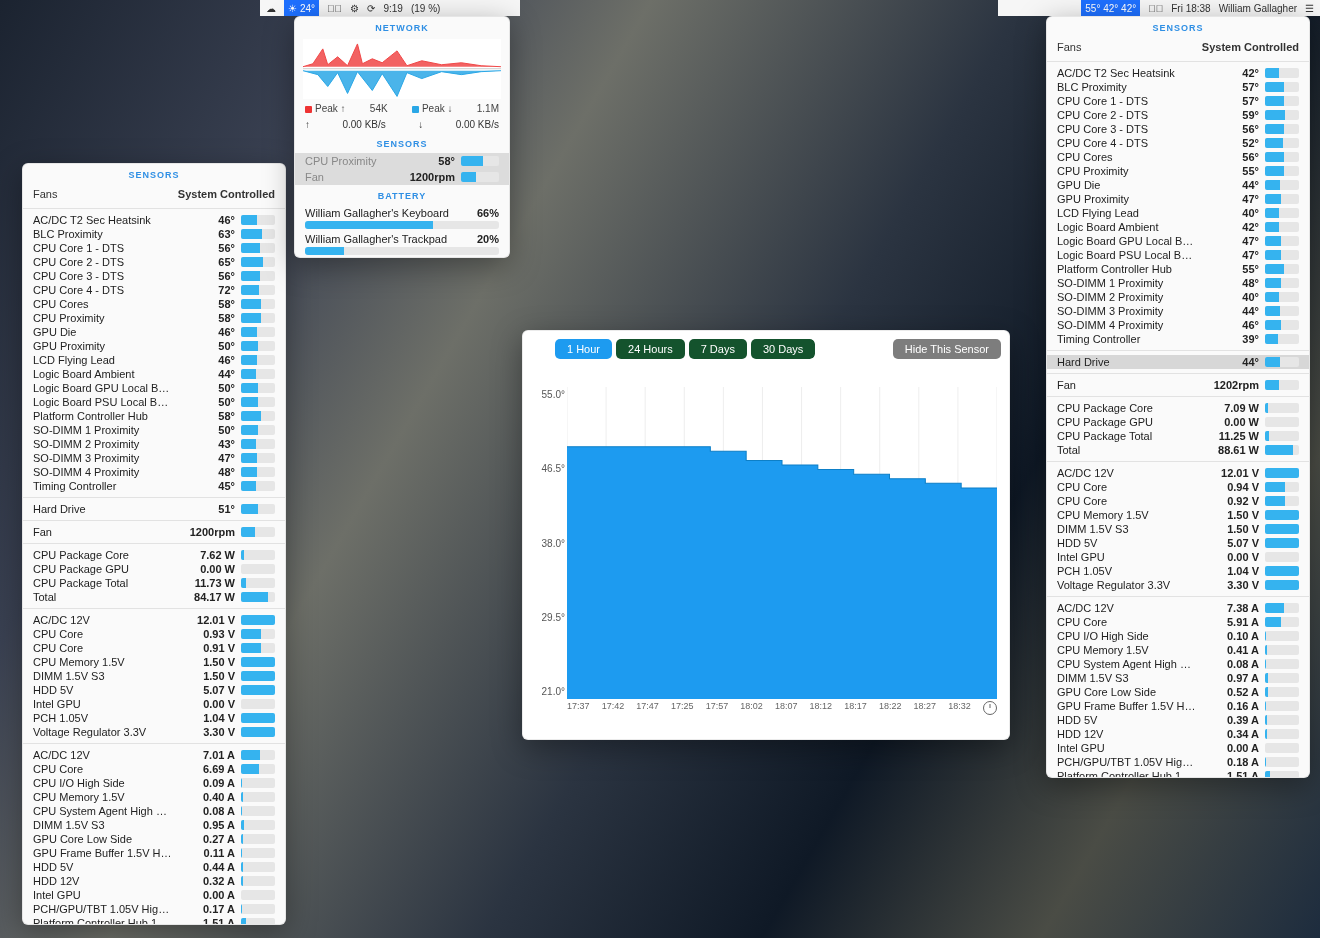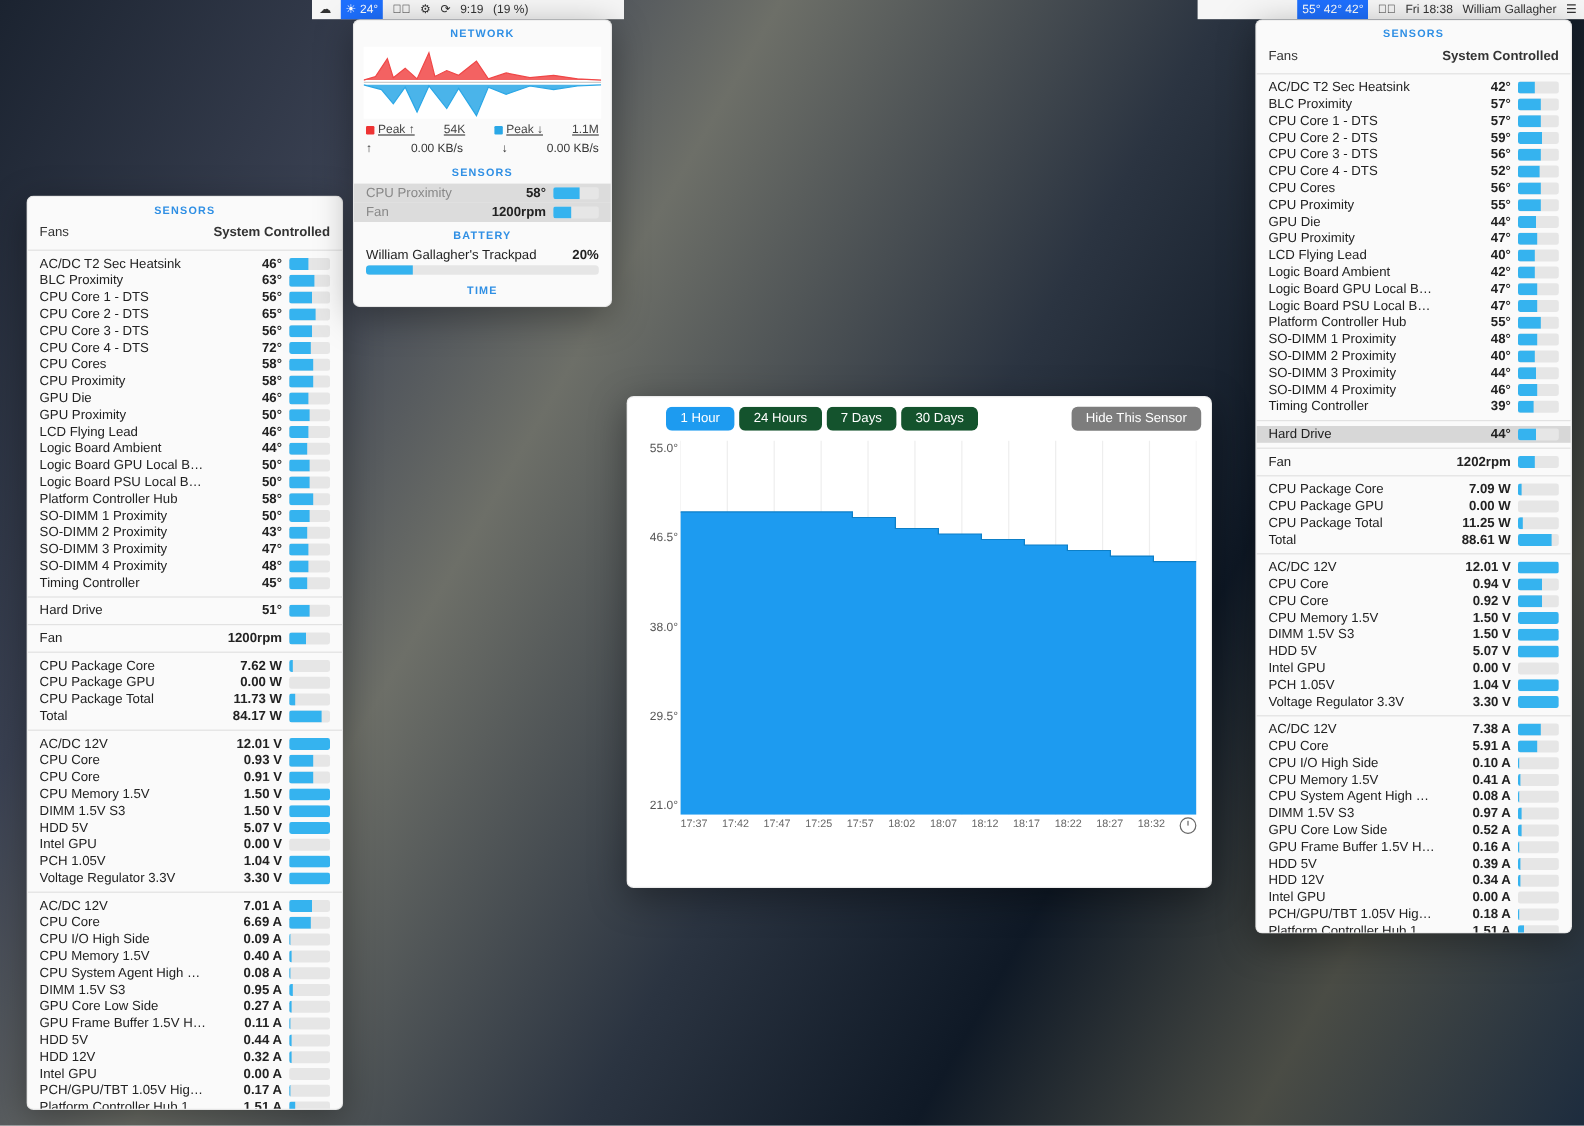--- a/index.html
+++ b/index.html
@@ -15,42 +15,42 @@
   .divider{height:1px;background:#e2e2e2;margin:4px 0;}
   
   .menubar{position:absolute;top:0;height:16px;background:#f6f6f6;display:flex;align-items:center;font-size:10px;color:#333;gap:8px;padding:0 6px;}
   .menubar.left{left:260px;width:248px;}
   .menubar.right{right:0;width:310px;justify-content:flex-end;}
   .mb-blue{background:#1e70ff;color:#fff;padding:0 4px;height:16px;display:flex;align-items:center;gap:3px;}
   
   #drop{left:294px;top:16px;width:214px;}
   .net-graph{height:60px;margin:2px 8px;position:relative;background:#fff;}
   .net-graph svg{position:absolute;inset:0;}
-  .legend{display:flex;justify-content:space-between;padding:2px 10px;font-size:10px;color:#444;text-decoration:underline;}
+  .legend{display:flex;justify-content:space-between;padding:2px 10px;font-size:10px;color:#444;}
   .legend .dot{display:inline-block;width:7px;height:7px;border-radius:1px;margin-right:3px;vertical-align:middle;}
   .kbs{display:flex;justify-content:space-between;padding:3px 10px;font-size:10px;color:#333;}
   .pct-row{padding:2px 10px;font-size:11px;}
   .pct-bar{height:8px;background:#e6e6e6;border-radius:3px;overflow:hidden;margin-top:2px;}
   .pct-bar>i{display:block;height:100%;background:#35b3ef;}
   .sens-mini{display:flex;align-items:center;padding:2px 10px;font-size:11px;gap:6px;}
   .sens-mini .lbl{flex:1;color:#888;}
   .sens-mini .v{width:56px;text-align:right;}
   .sens-mini .bar{width:38px;height:10px;background:#e6e6e6;border-radius:2px;overflow:hidden;}
   .sens-mini .bar>i{display:block;height:100%;background:#35b3ef;}
   .sens-mini.sel{background:#dcdcdc;}
   
   #chart{left:522px;top:330px;width:486px;height:408px;background:#fff;}
   .chart-top{display:flex;align-items:center;padding:8px;gap:6px;}
   .seg{display:flex;border-radius:5px;overflow:hidden;}
   .seg button{border:none;background:#14532d;color:#fff;font-size:11px;padding:4px 12px;cursor:pointer;}
   .seg button+button{margin-left:4px;border-radius:5px;}
   .seg button{border-radius:5px;margin-left:24px;}
   .seg button.active{background:#1d9bf0;}
   .hide-btn{margin-left:auto;border:none;background:#7d7d7d;color:#fff;font-size:11px;padding:4px 12px;border-radius:5px;cursor:pointer;}
-  .chart-area{position:relative;margin:0 8px 0 8px;height:330px;}
+  .chart-area{position:relative;margin:20px 8px 0 8px;height:330px;}
   .ylabels{position:absolute;left:0;top:0;bottom:18px;width:32px;display:flex;flex-direction:column;justify-content:space-between;font-size:10px;color:#555;text-align:right;padding:2px 2px;}
   .plot{position:absolute;left:36px;right:4px;top:0;bottom:18px;background:#fff;}
   .xlabels{position:absolute;left:36px;right:4px;bottom:0;height:16px;display:flex;justify-content:space-between;font-size:9px;color:#666;}
   .clock-ico{width:12px;height:12px;border:1px solid #666;border-radius:50%;position:relative;display:inline-block;}
   .clock-ico::before{content:"";position:absolute;left:50%;top:50%;width:1px;height:4px;background:#666;transform-origin:bottom;transform:translate(-50%,-100%);}
   
   .hl{background:#d7d7d7;}
 </style>
 </head>
 <body>
@@ -476,29 +476,37 @@
         <span class="v"><b>1200rpm</b></span>
      <span class="bar">
           <i style="width:40%"></i>
         </span>
       </div>
     </div>
   <div class="section-title">BATTERY</div>
   <div id="drop-batt">
       <div class="pct-row">
      <div style="display:flex;justify-content:space-between">
+       <span>William Gallagher's Keyboard</span>
+       <b>66%</b>
+        </div>
+     <div class="pct-bar">
+          <i style="width:66%"></i>
+        </div>
+      </div>
+      <div class="pct-row">
+     <div style="display:flex;justify-content:space-between">
        <span>William Gallagher's Trackpad</span>
        <b>20%</b>
         </div>
      <div class="pct-bar">
           <i style="width:20%"></i>
         </div>
       </div>
     </div>
-  <div class="section-title" style="padding-bottom:8px">TIME</div>
 </div>
 
 <div class="panel" id="chart">
   <div class="chart-top">
     <div class="seg" id="range-seg">
         <button class="active">1 Hour</button>
         <button class="">24 Hours</button>
         <button class="">7 Days</button>
         <button class="">30 Days</button>
       </div>

